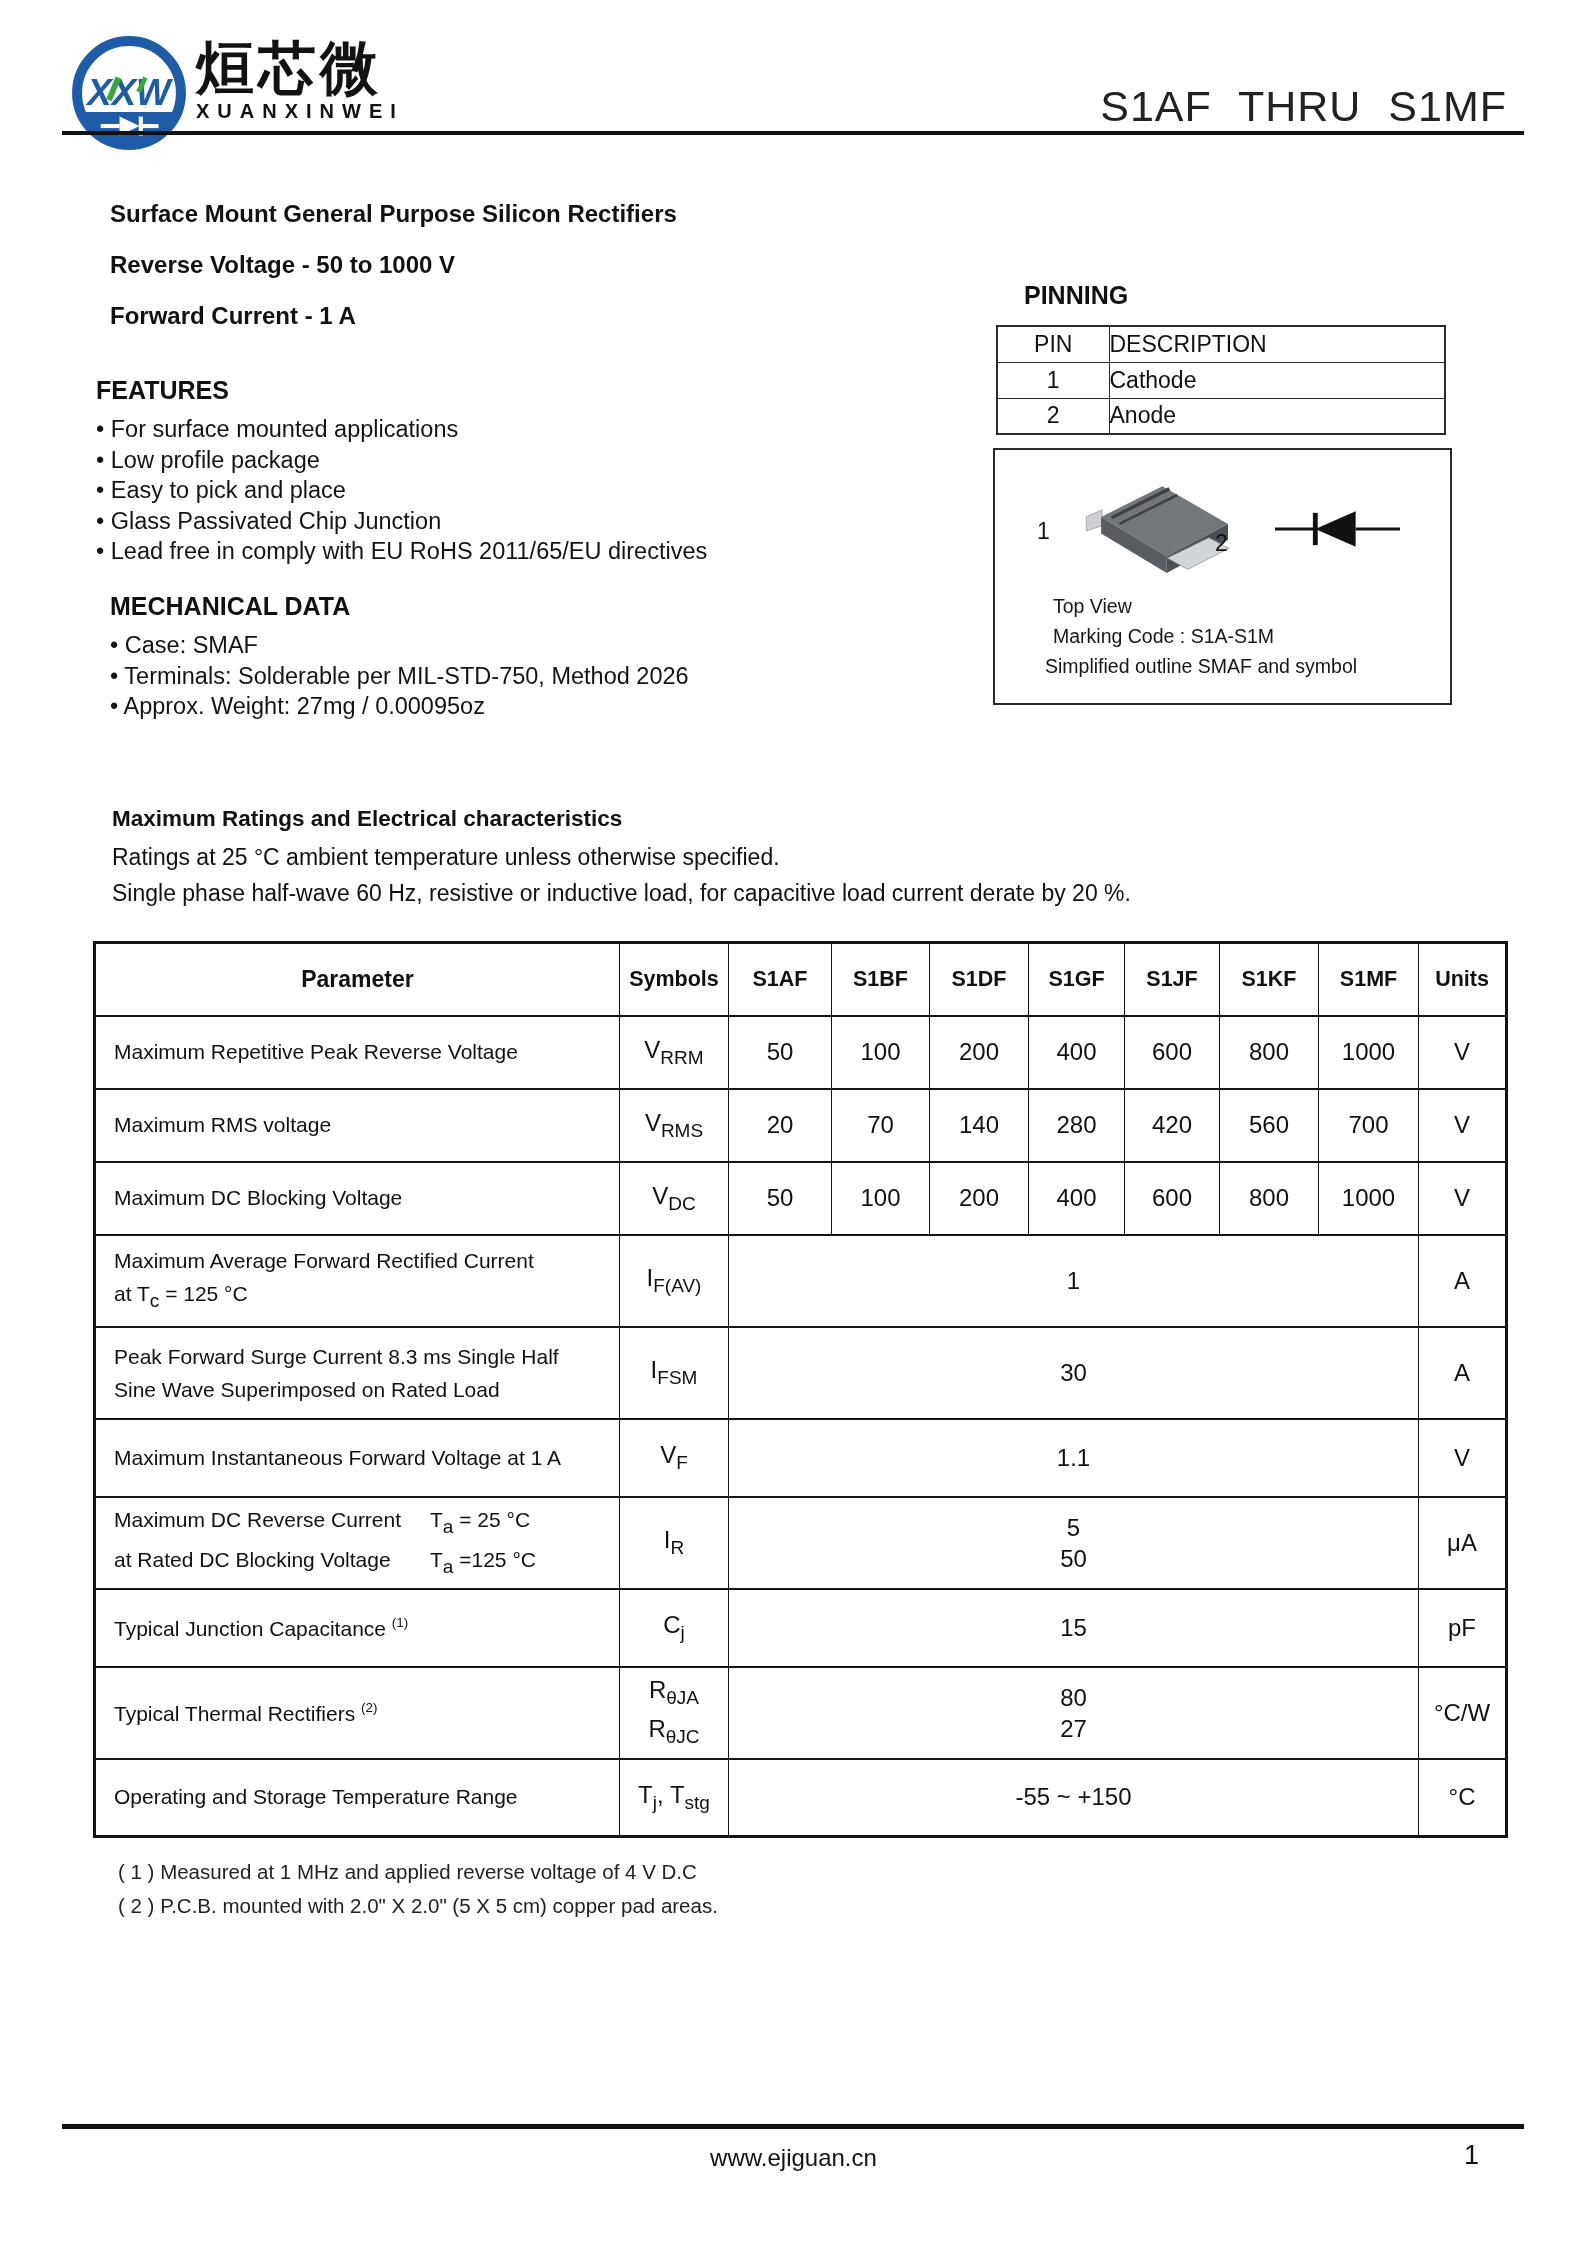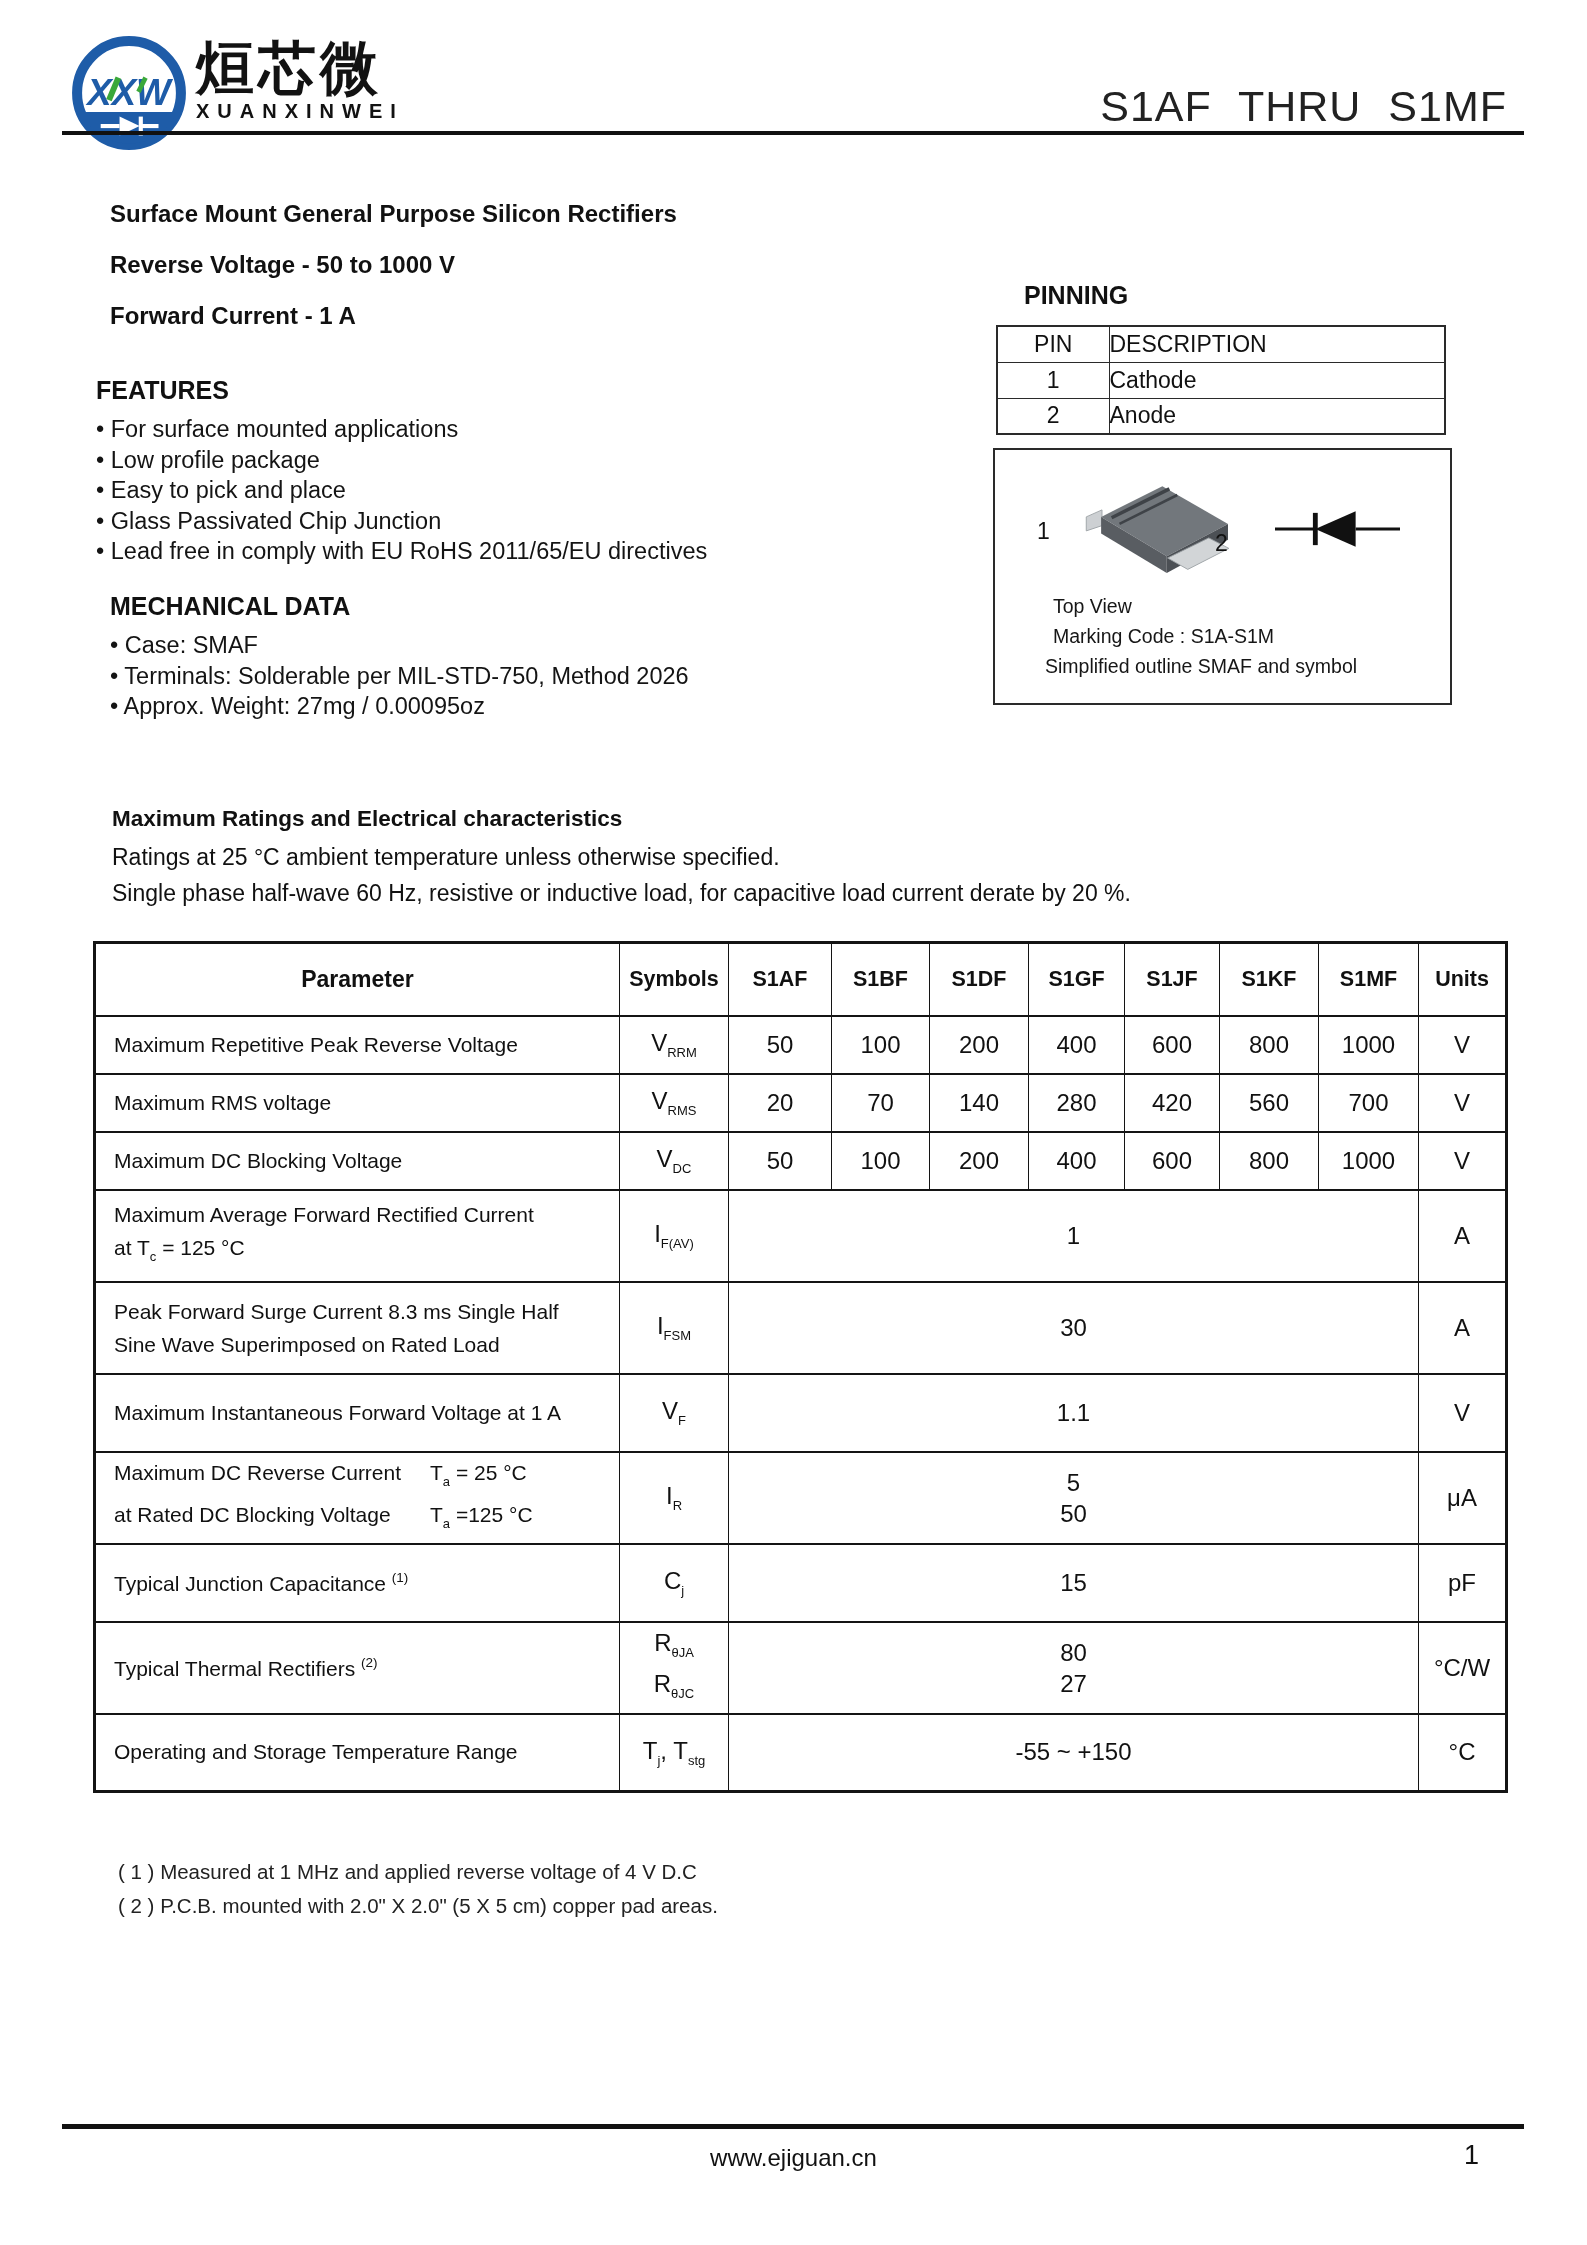--- a/index.html
+++ b/index.html
@@ -55,25 +55,25 @@
   .ratings-sub1 { position:absolute; left:112px; top:844px; font-size:23px; }
   .ratings-sub2 { position:absolute; left:112px; top:880px; font-size:23px; }
 
   
   .main-table { position:absolute; left:93px; top:941px; width:1412px; border-collapse:collapse; table-layout:fixed; border:3px solid #141414; }
   .main-table td { border-left:1.5px solid #141414; border-right:1.5px solid #141414; border-top:2.5px solid #141414; border-bottom:2.5px solid #141414; text-align:center; font-size:24px; color:#111; padding:0; vertical-align:middle; }
   .main-table td.param { text-align:left; padding-left:18px; font-size:21px; }
   .main-table tr.thead td { font-weight:700; font-size:21.5px; text-align:center; padding-left:0; }
   .main-table tr.thead td.param { font-size:23px; }
   tr.h-head td { height:73px; }
-  tr.h-sm td { height:58px; }
+  tr.h-sm td { height:73px; }
   tr.h-md td { height:78px; }
   tr.h-lg td { height:92px; }
   .sym { font-size:24px; }
-  .sub { font-size:13px; vertical-align:-6px; }
+  .sub { font-size:19px; vertical-align:-6px; }
   .supn { font-size:13.5px; vertical-align:9px; }
   .pline { line-height:33px; }
   .pline .pl { display:inline-block; width:316px; }
   .two-line div { line-height:31px; }
 
   
   .footnotes { position:absolute; left:118px; top:1860px; font-size:20.5px; color:#222; }
   .footnotes div { margin-bottom:10px; }
   .footer-url { position:absolute; left:0; top:2144px; width:100%; text-align:center; font-size:24px; color:#111; }
   .footer-page { position:absolute; left:1464px; top:2140px; font-size:27px; color:#111; }

